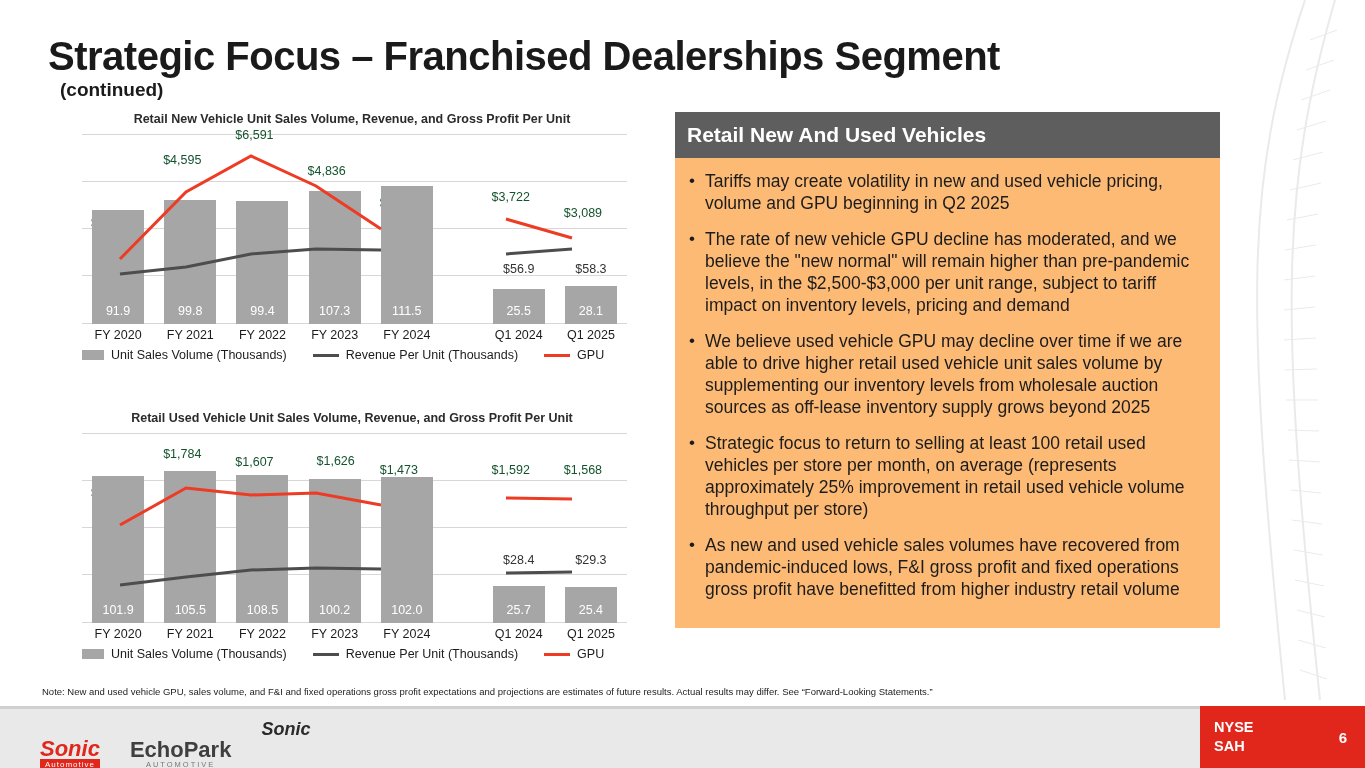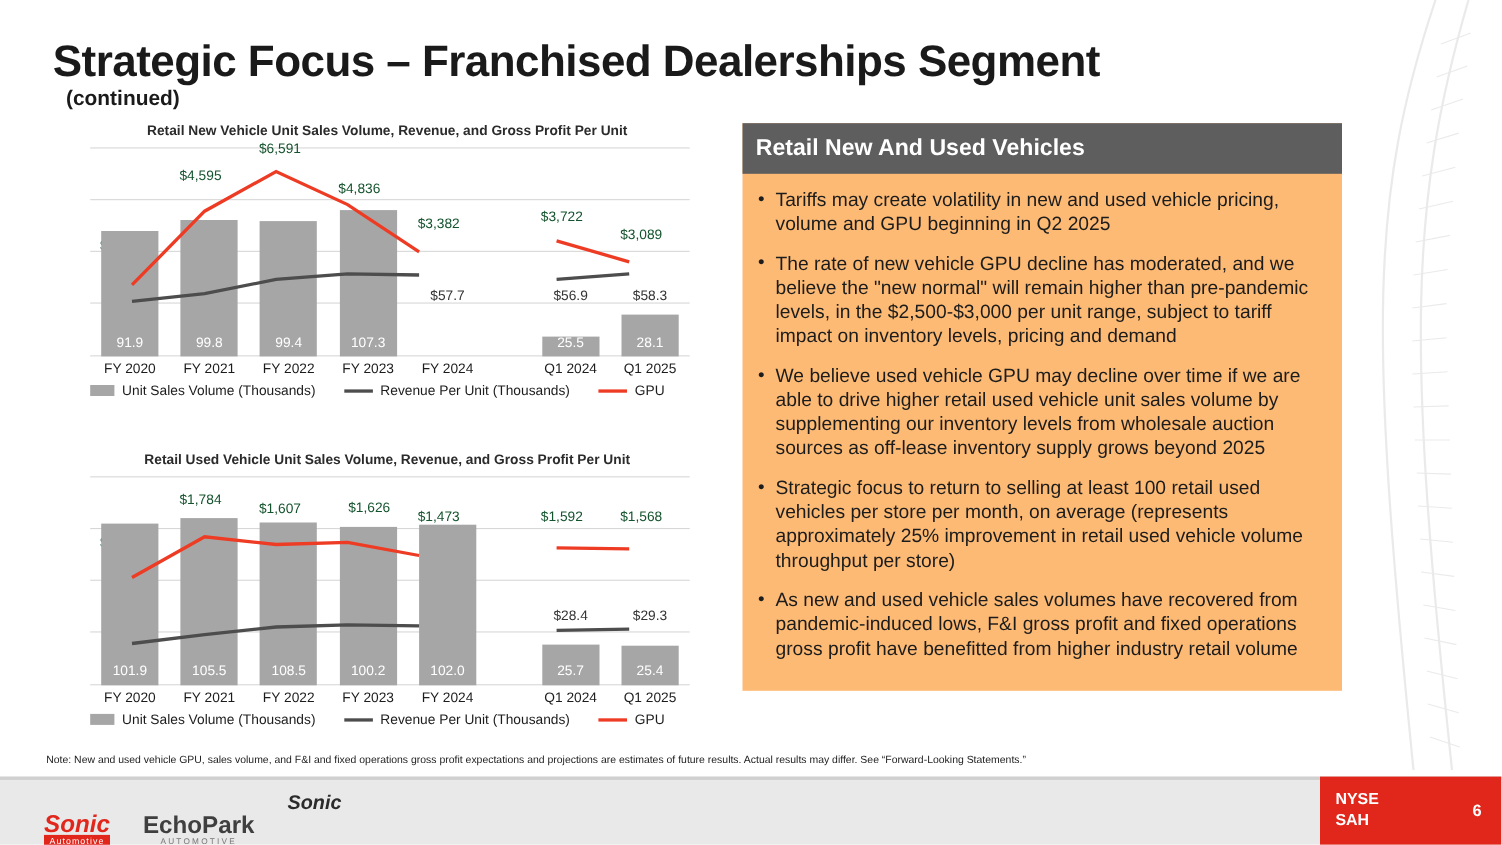--- a/index.html
+++ b/index.html
@@ -360,26 +360,29 @@
         <div class="barcol">
           <div class="gpu-val" style="top:30px;">$4,836</div>
           <div class="rev-val" style="top:128px;">$57.9</div>
           <div class="bar" style="height:133px;">
             <div class="bar-val">107.3</div>
           </div>
         </div>
         <div class="barcol">
           <div class="gpu-val" style="top:62px;">$3,382</div>
           <div class="rev-val" style="top:128px;">$57.7</div>
+          <div class="bar" style="height:138px;">
+            <div class="bar-val">111.5</div>
+          </div>
         </div>
         <div class="barcol gapcol"></div>
         <div class="barcol">
           <div class="gpu-val" style="top:56px;">$3,722</div>
           <div class="rev-val" style="top:128px;">$56.9</div>
-          <div class="bar" style="height:18px;">
+          <div class="bar" style="height:35px;">
             <div class="bar-val">25.5</div>
           </div>
         </div>
         <div class="barcol">
           <div class="gpu-val" style="top:72px;">$3,089</div>
           <div class="rev-val" style="top:128px;">$58.3</div>
           <div class="bar" style="height:38px;">
             <div class="bar-val">28.1</div>
           </div>
         </div>

